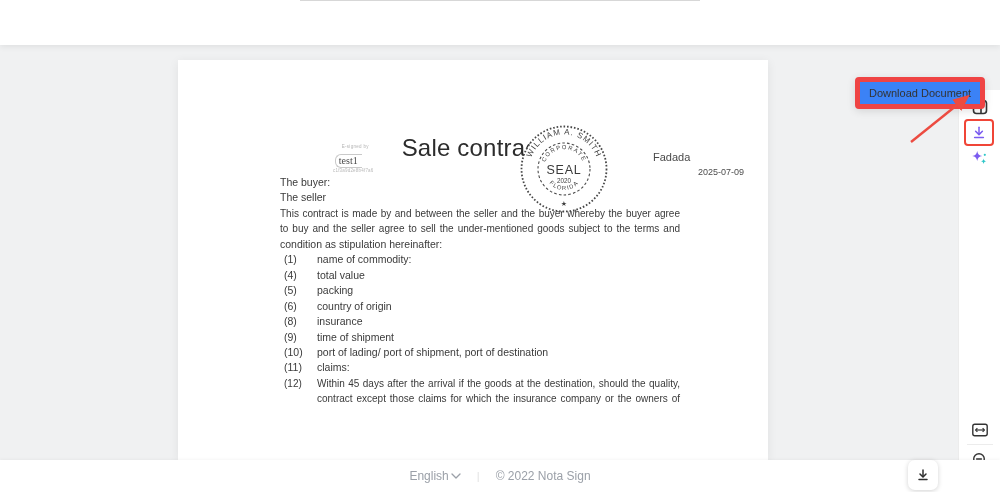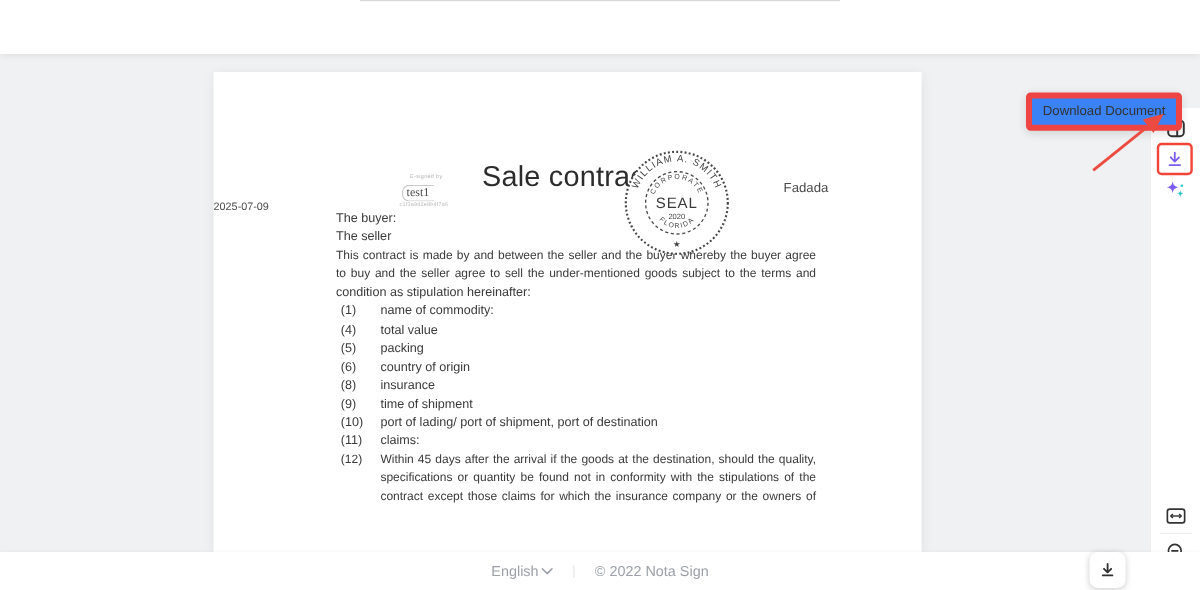--- a/index.html
+++ b/index.html
@@ -26,21 +26,21 @@
   
   .page {
     position:absolute; left:178px; top:15px; width:590px; height:400px;
     background:#fff; box-shadow:0 2px 10px rgba(0,0,0,0.07);
   }
   .doc-title {
     position:absolute; left:0; right:0; top:74px; text-align:center;
     font-size:24px; color:#2c2c2c; letter-spacing:.2px; z-index:1;
   }
   .doc-date {
-    position:absolute; left:0; right:24px; top:107px; text-align:left;
+    position:absolute; left:0; right:24px; top:107px; text-align:right;
     font-size:9px; color:#4c4c4c; z-index:1;
   }
   .doc-body {
     position:absolute; left:102px; right:88px; top:104px;
     font-size:10.5px; line-height:15.45px; color:#3a3a3a; z-index:1;margin-top:11px;
   }
   .row { white-space:nowrap; }
   .just { text-align:justify; text-align-last:justify; white-space:normal; font-size:10px; }
   .num { display:inline-block; width:37px; padding-left:4px; }
   .cont { padding-left:37px; }
@@ -127,21 +127,20 @@
       <div class="row"><span class="num">(1)</span><span>name of commodity:</span></div>
       <div class="row"><span class="num">(4)</span><span>total value</span></div>
       <div class="row"><span class="num">(5)</span><span>packing</span></div>
       <div class="row"><span class="num">(6)</span><span>country of origin</span></div>
       <div class="row"><span class="num">(8)</span><span>insurance</span></div>
       <div class="row"><span class="num">(9)</span><span>time of shipment</span></div>
       <div class="row"><span class="num">(10)</span><span>port of lading/ port of shipment, port of destination</span></div>
       <div class="row"><span class="num">(11)</span><span>claims:</span></div>
 
       <div class="row just"><span class="num">(12)</span><span>Within 45 days after the arrival if the goods at the destination, should the quality,</span></div>
-      <div class="row just cont">specifications or quantity be found not in conformity with the stipulations of the</div>
       <div class="row just cont">contract except those claims for which the insurance company or the owners of</div>
     </div>
 
     <div class="stamp">
       <div class="stamp-top">E-signed by</div>
       <div><span class="stamp-name">test1</span></div>
       <div class="stamp-id">c1f3a9d2e8b4f7a6</div>
     </div>
 
     <div class="seal">

